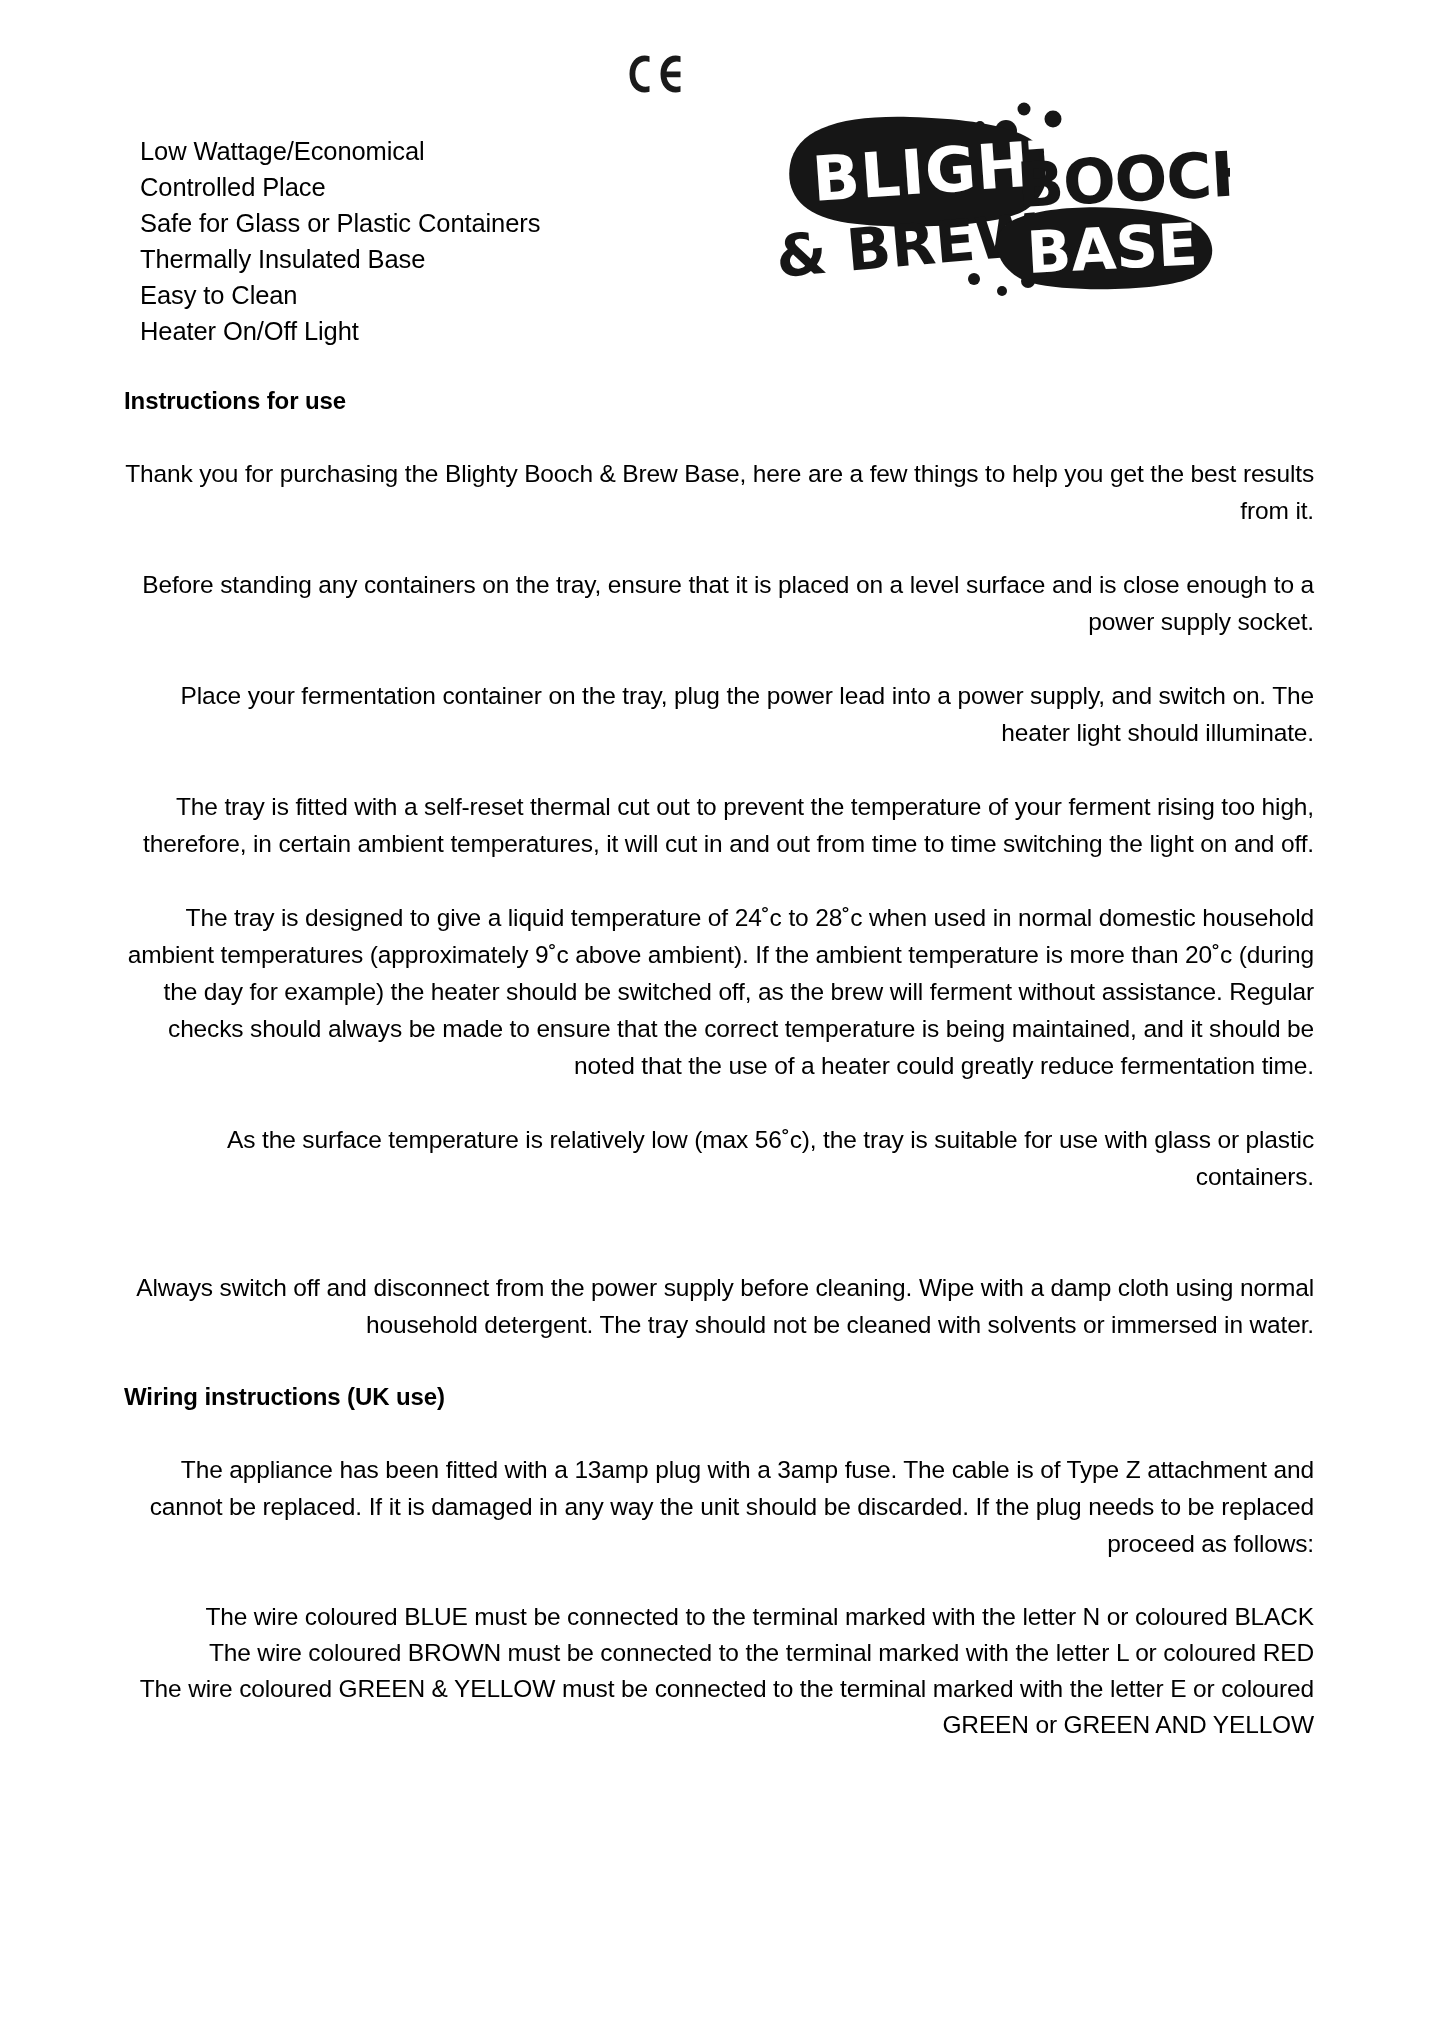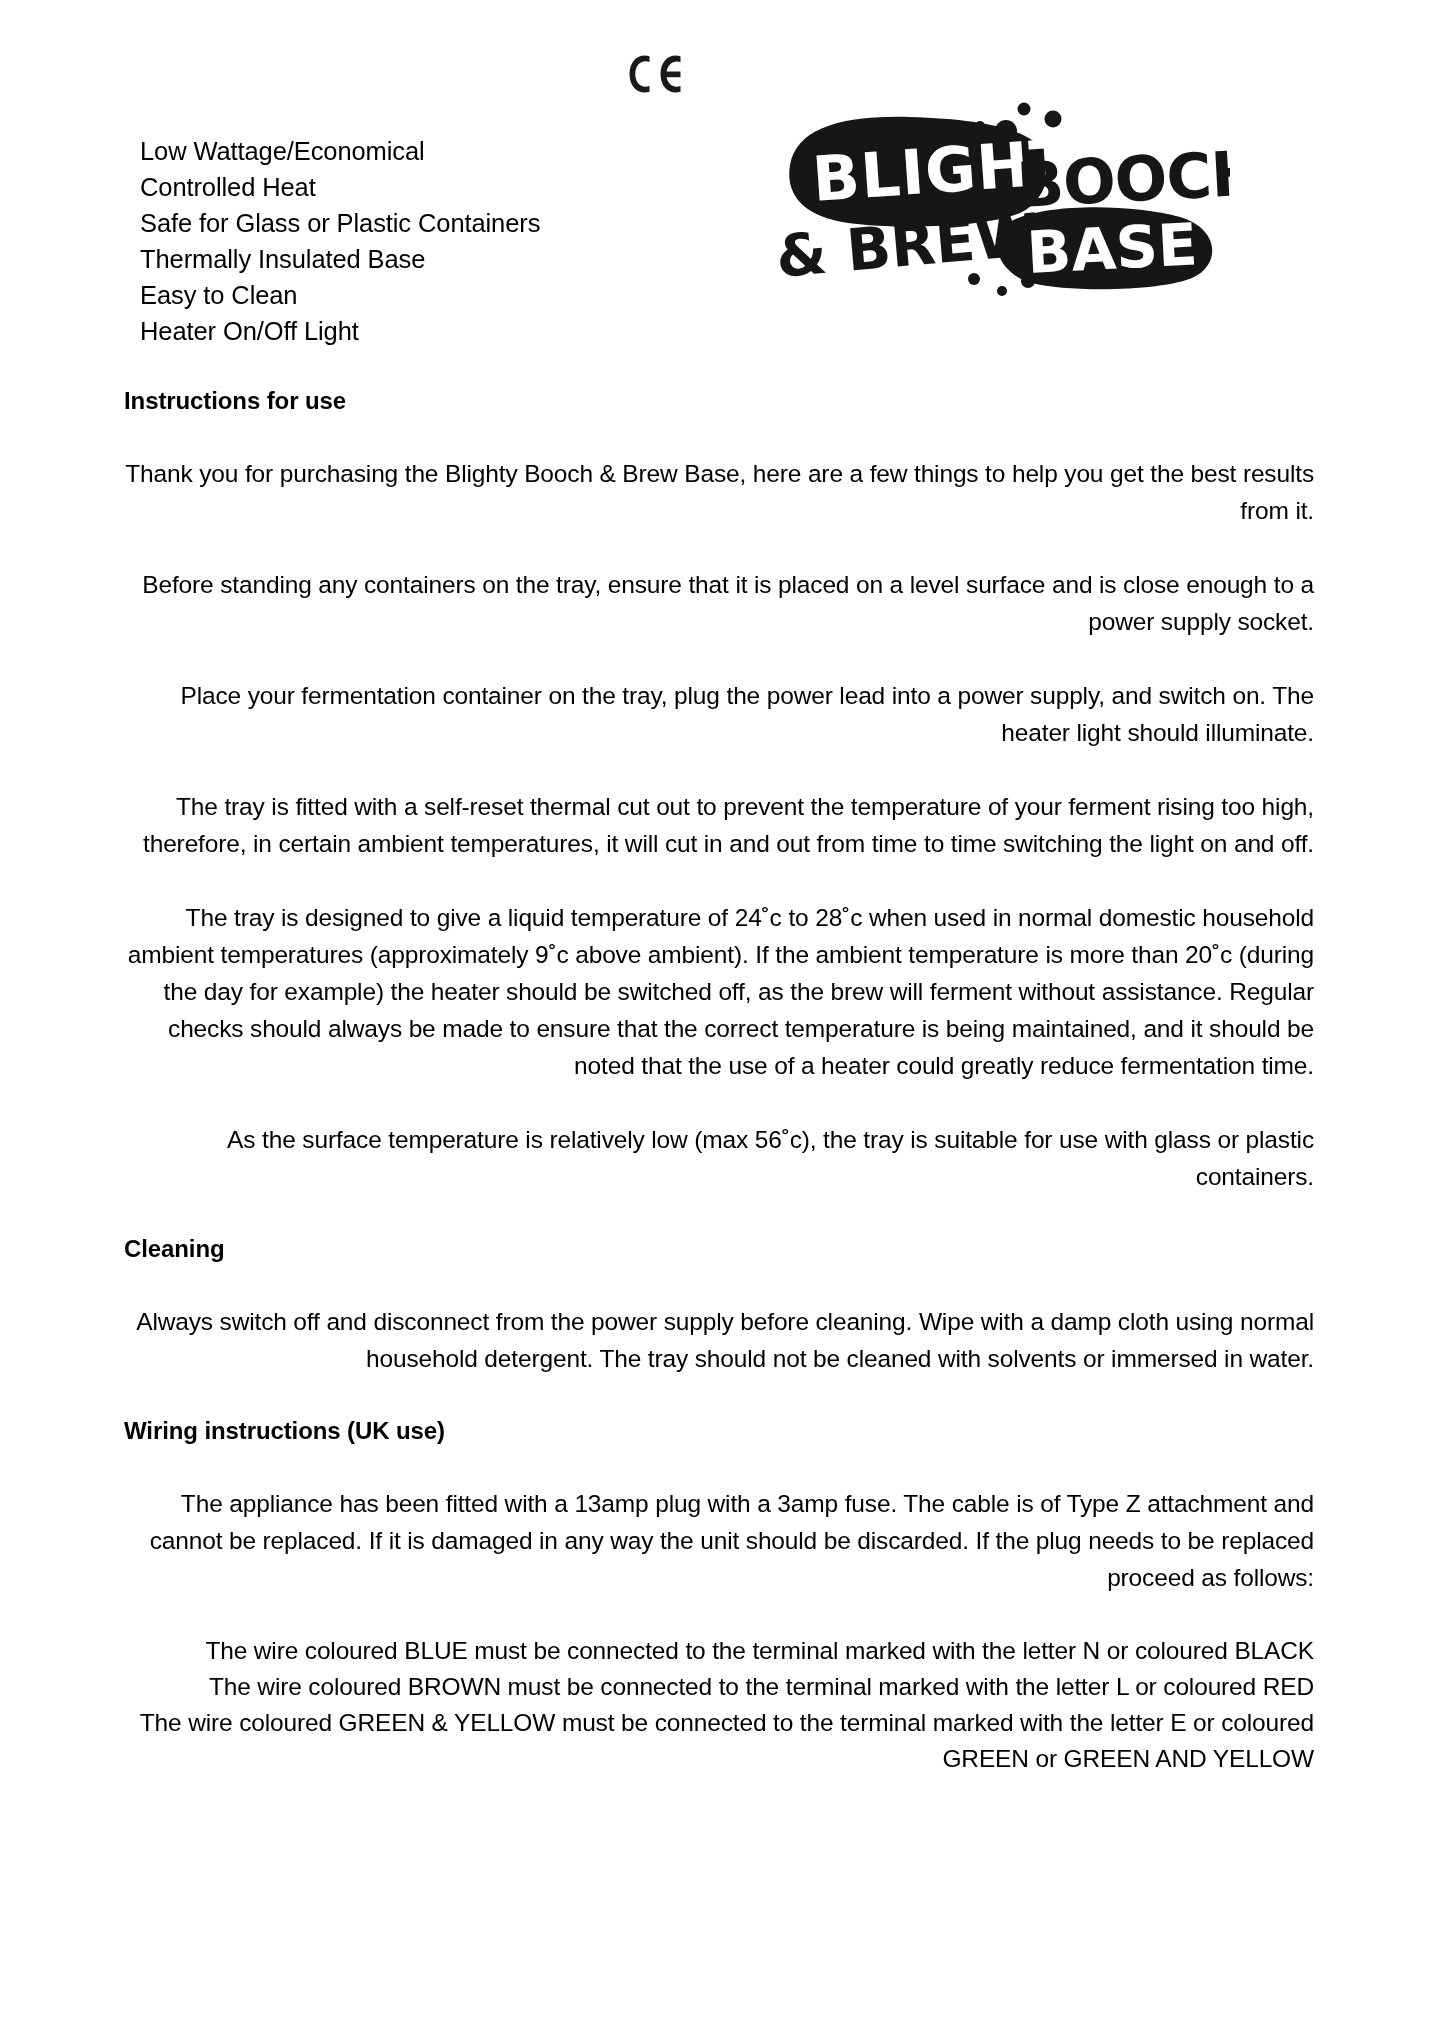--- a/index.html
+++ b/index.html
@@ -126,21 +126,21 @@
       <text x="8" y="182" font-family="'DejaVu Sans', sans-serif" font-size="58" font-weight="bold" fill="#161616" transform="rotate(-5 8 182)" letter-spacing="0">&amp; BREW</text>
 
       <path d="M238 128 C268 108, 360 108, 410 122 C448 133, 452 168, 424 182
                C396 196, 300 198, 262 188 C228 179, 216 144, 238 128 Z" fill="#161616"></path>
       <text x="258" y="178" font-family="'DejaVu Sans', sans-serif" font-size="58" font-weight="bold" fill="#ffffff" transform="rotate(-3 258 178)" letter-spacing="0">BASE</text>
     </svg>
   </div>
 
   <div class="features">
     <div class="feature-line">Low Wattage/Economical</div>
-    <div class="feature-line">Controlled Heat</div>
+    <div class="feature-line">Controlled Place</div>
     <div class="feature-line">Safe for Glass or Plastic Containers</div>
     <div class="feature-line">Thermally Insulated Base</div>
     <div class="feature-line">Easy to Clean</div>
     <div class="feature-line">Heater On/Off Light</div>
   </div>
 
   <div class="content">
 
     <div class="heading">Instructions for use</div>
     <div class="gap-after-heading"></div>
@@ -156,21 +156,20 @@
 
     <p class="para">The tray is fitted with a self-reset thermal cut out to prevent the temperature of your ferment rising too high, therefore, in certain ambient temperatures, it will cut in and out from time to time switching the light on and off.</p>
     <div class="gap-para"></div>
 
     <p class="para">The tray is designed to give a liquid temperature of 24˚c to 28˚c when used in normal domestic household ambient temperatures (approximately 9˚c above ambient).  If the ambient temperature is more than 20˚c (during the day for example) the heater should be switched off, as the brew will ferment without assistance.  Regular checks should always be made to ensure that the correct temperature is being maintained, and it should be noted that the use of a heater could greatly reduce fermentation time.</p>
     <div class="gap-para"></div>
 
     <p class="para">As the surface temperature is relatively low (max 56˚c), the tray is suitable for use with glass or plastic containers.</p>
     <div class="gap-para"></div>
 
-    <div class="heading">Cleaning</div>
     <div class="gap-after-heading"></div>
 
     <p class="para">Always switch off and disconnect from the power supply before cleaning.  Wipe with a damp cloth using normal household detergent.  The tray should not be cleaned with solvents or immersed in water.</p>
     <div class="gap-para"></div>
 
     <div class="heading">Wiring instructions (UK use)</div>
     <div class="gap-after-heading"></div>
 
     <p class="para">The appliance has been fitted with a 13amp plug with a 3amp fuse. The cable is of Type Z attachment and cannot be replaced. If it is damaged in any way the unit should be discarded. If the plug needs to be replaced proceed as follows:</p>
     <div class="gap-para"></div>

